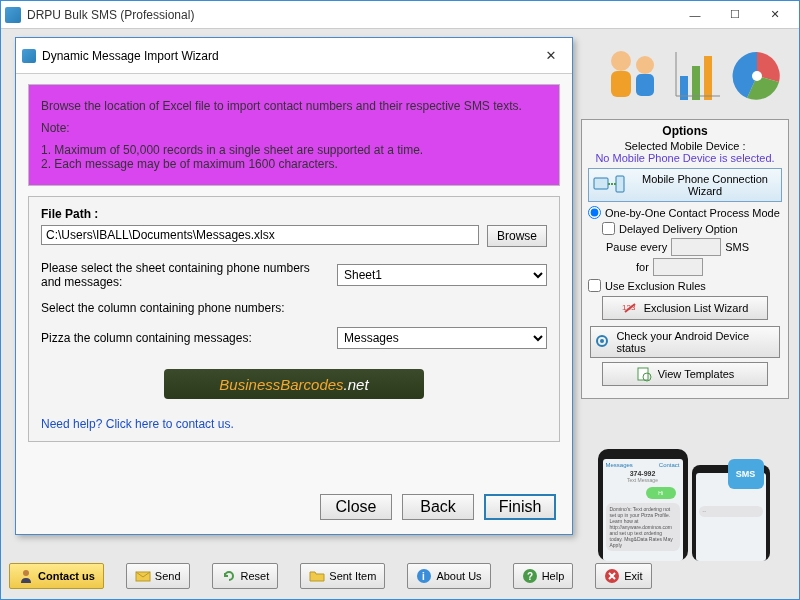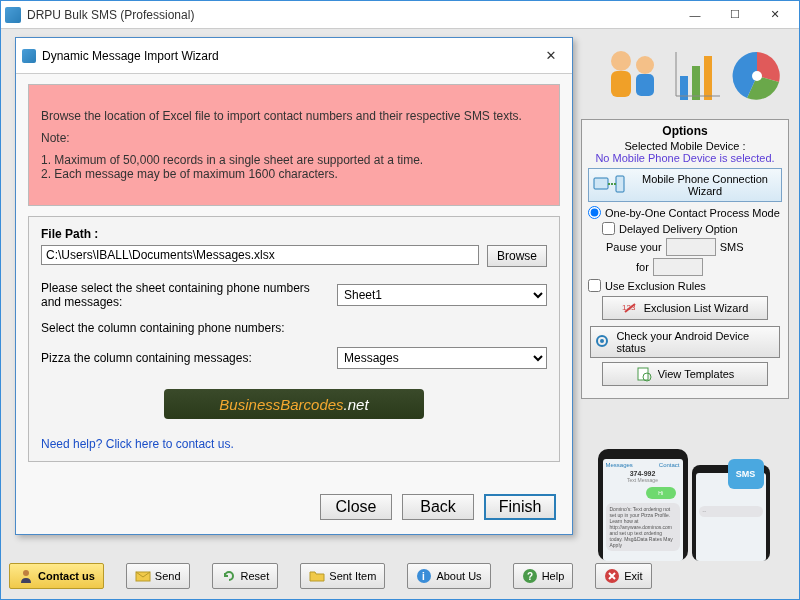--- a/index.html
+++ b/index.html
@@ -46,21 +46,21 @@
 .tb-btn { display: flex; align-items: center; gap: 4px; border: 1px solid #888; background: linear-gradient(#fafafa,#e2e2e2); padding: 4px 8px; font-size: 11px; cursor: pointer; border-radius: 2px; }
 .tb-btn.contact { background: linear-gradient(#ffe98a,#f0c94a); border-color: #b89a2a; font-weight: bold; }
 .tb-icon { width: 16px; height: 16px; display: inline-flex; align-items: center; justify-content: center; }
 
 .dialog { position: absolute; left: 14px; top: 36px; width: 558px; height: 498px; border: 1px solid #4a8ac8; background: #f8f8f8; box-shadow: 3px 3px 6px rgba(0,0,0,0.25); }
 .dlg-titlebar { height: 36px; background: #fff; border-bottom: 1px solid #ccc; display: flex; align-items: center; padding: 0 6px; }
 .dlg-titlebar .dlg-icon { width: 14px; height: 14px; background: linear-gradient(135deg,#4a9ed8,#2a7eb8); border-radius: 2px; margin-right: 6px; }
 .dlg-titlebar .dlg-title { font-size: 12px; flex: 1; }
 .dlg-titlebar .dlg-close { width: 30px; height: 20px; display: flex; align-items: center; justify-content: center; font-size: 13px; color: #333; cursor: pointer; }
 .dlg-body { padding: 10px 12px; }
-.dlg-group { border: 1px solid #bbb; background: #fca5a5; padding: 24px 12px; margin-bottom: 10px; font-size: 12px; color: #333; }
+.dlg-group { border: 1px solid #bbb; background: #d946ef; padding: 14px 12px; margin-bottom: 10px; font-size: 12px; color: #333; }
 .dlg-group p { margin-bottom: 8px; }
 .dlg-group2 { border: 1px solid #bbb; background: #f4f4f4; padding: 10px 12px; font-size: 12px; }
 .fp-label { font-weight: bold; margin-bottom: 4px; display: block; }
 .fp-row { display: flex; gap: 8px; margin-bottom: 14px; }
 .fp-input { flex: 1; height: 20px; border: 1px solid #888; background: #fff; padding: 0 4px; font-size: 12px; }
 .browse-btn { width: 60px; height: 22px; border: 1px solid #888; background: linear-gradient(#fafafa,#e2e2e2); font-size: 12px; cursor: pointer; }
 .sel-row { display: flex; align-items: center; gap: 10px; margin-bottom: 12px; }
 .sel-row .sl { flex: 1; font-size: 12px; }
 .sel-row select { width: 210px; height: 22px; border: 1px solid #888; background: #fff; font-size: 12px; padding: 0 2px; }
 .watermark { margin: 20px auto 0; width: 260px; height: 30px; background: linear-gradient(#3a4a2a,#2a3a1a); border-radius: 4px; display: flex; align-items: center; justify-content: center; font-family: Georgia, serif; font-style: italic; }
@@ -122,21 +122,21 @@
     </div>
     <label class="radio-row">
       <input type="radio" checked="" style="">
       <span>One-by-One Contact Process Mode</span>
     </label>
     <label class="check-row" style="margin-left:14px;">
       <input type="checkbox" style="">
       <span>Delayed Delivery Option</span>
     </label>
     <div class="pause-row">
-      <span>Pause your</span>
+      <span>Pause every</span>
       <div class="num-in"></div>
       <span>SMS</span>
     </div>
     <div class="pause-row">
       <span style="margin-left:30px;">for</span>
       <div class="num-in"></div>
     </div>
     <label class="check-row">
       <input type="checkbox" style="">
       <span>Use Exclusion Rules</span>

